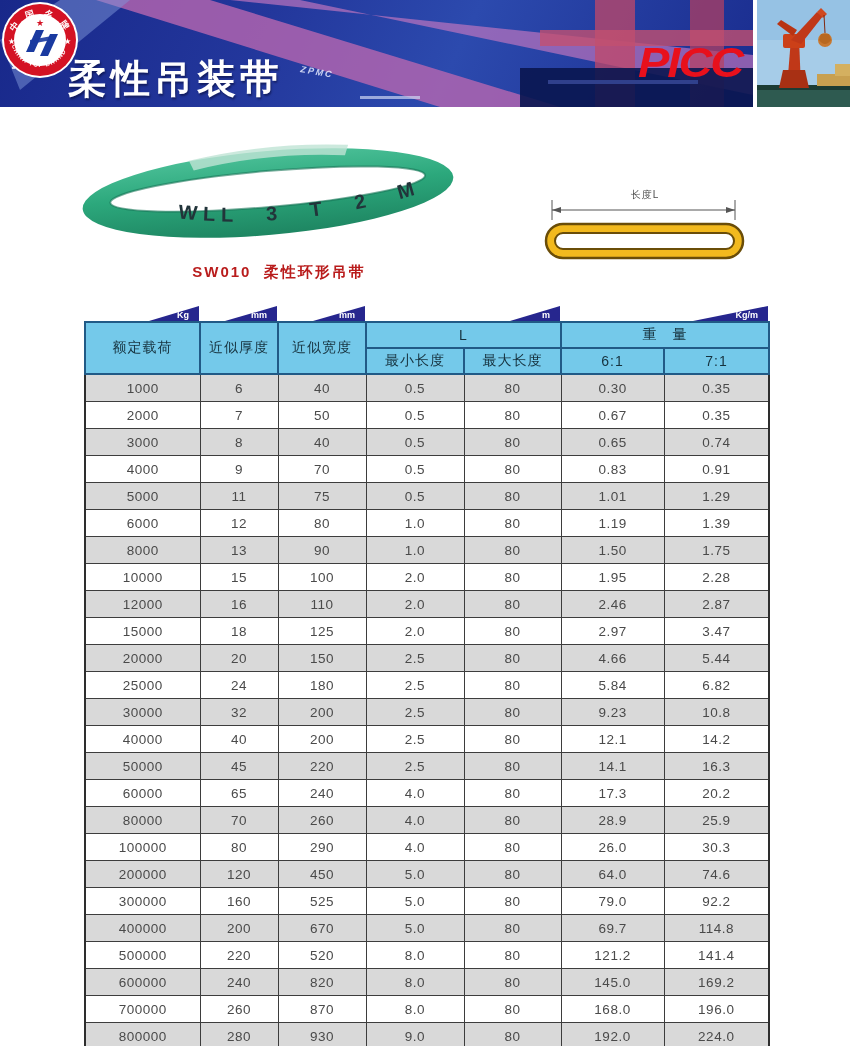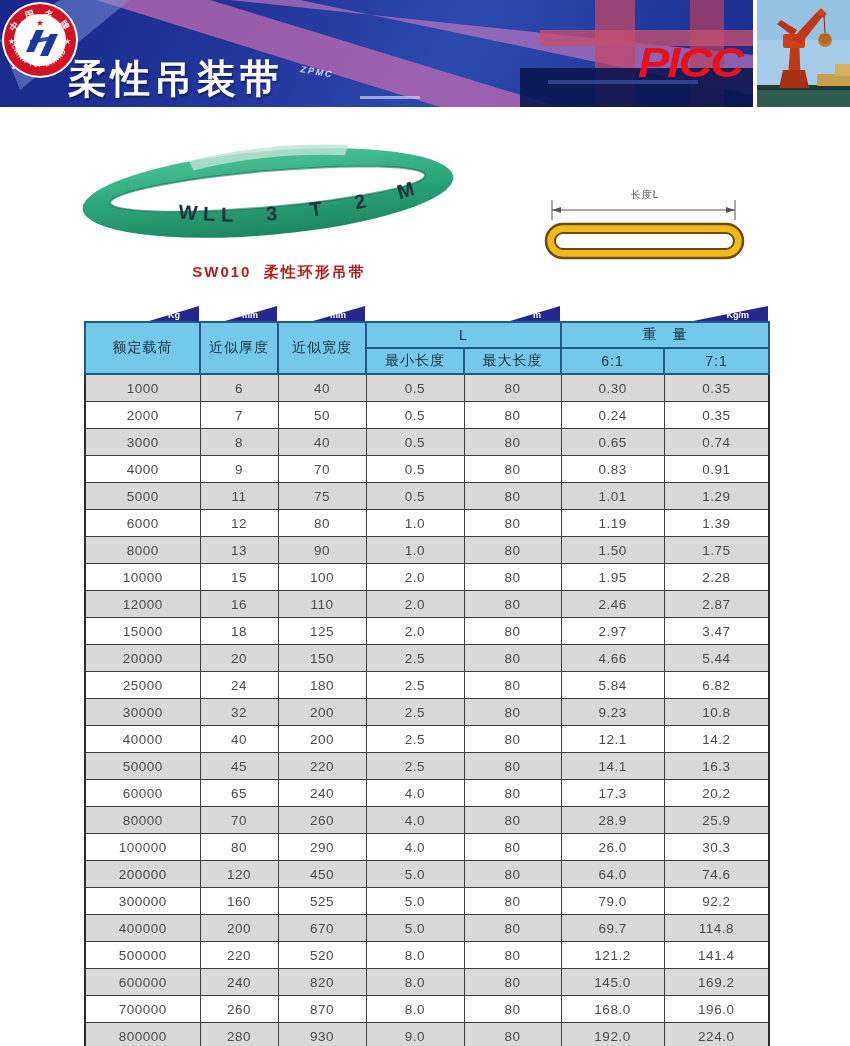--- a/index.html
+++ b/index.html
@@ -25,21 +25,21 @@
   .sling-photo{position:absolute;left:72px;top:136px;}
   .caption{position:absolute;left:84px;top:255px;width:390px;text-align:center;
     font-size:15px;font-weight:bold;color:#b91c1c;letter-spacing:2px;white-space:pre;margin-top:8px;}
   .diagram{position:absolute;left:535px;top:186px;}
   .dim-label{fill:#4a4a4a;font-size:10px;letter-spacing:1px;}
   
   .table-wrap{position:absolute;left:84px;top:306px;width:684px;}
   .tri-row{position:relative;height:15px;}
   .tri{position:absolute;bottom:0;height:15px;background:#26268e;
     clip-path:polygon(100% 0,0 100%,100% 100%);display:flex;align-items:flex-end;justify-content:flex-end;}
-  .tri span{color:#fff;font-size:9px;line-height:12px;font-weight:bold;padding-right:19px;letter-spacing:0;}
+  .tri span{color:#fff;font-size:9px;line-height:12px;font-weight:bold;padding-right:10px;letter-spacing:0;}
   table.spec{width:684px;border-collapse:collapse;table-layout:fixed;}
   table.spec thead td{height:22px;background:#74c9ea;border:2px solid #215a86;
     text-align:center;vertical-align:middle;color:#16323e;font-size:14px;letter-spacing:1px;}
   table.spec tbody td{height:24px;border:1px solid #3d3d3d;text-align:center;vertical-align:middle;
     color:#4a4a4a;font-size:13.5px;letter-spacing:.5px;background:#fff;}
   table.spec{border:2px solid #2e2e2e;}
   table.spec tbody tr.odd td{background:#d9d9d9;}
 </style>
 </head>
 <body>
@@ -210,21 +210,21 @@
           <td>80</td>
           <td>0.30</td>
           <td>0.35</td>
         </tr>
         <tr>
           <td>2000</td>
           <td>7</td>
           <td>50</td>
           <td>0.5</td>
           <td>80</td>
-          <td>0.24</td>
+          <td>0.67</td>
           <td>0.35</td>
         </tr>
         <tr class="odd">
           <td>3000</td>
           <td>8</td>
           <td>40</td>
           <td>0.5</td>
           <td>80</td>
           <td>0.65</td>
           <td>0.74</td>

